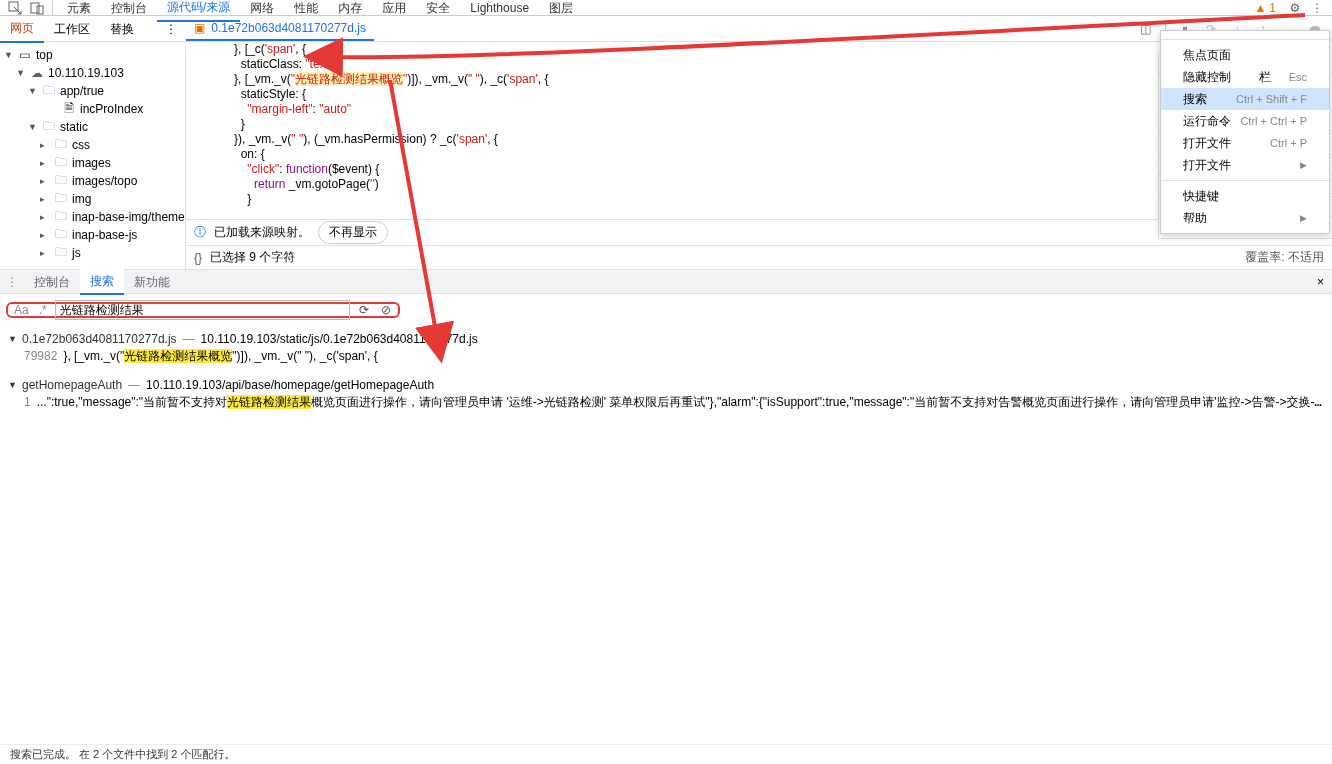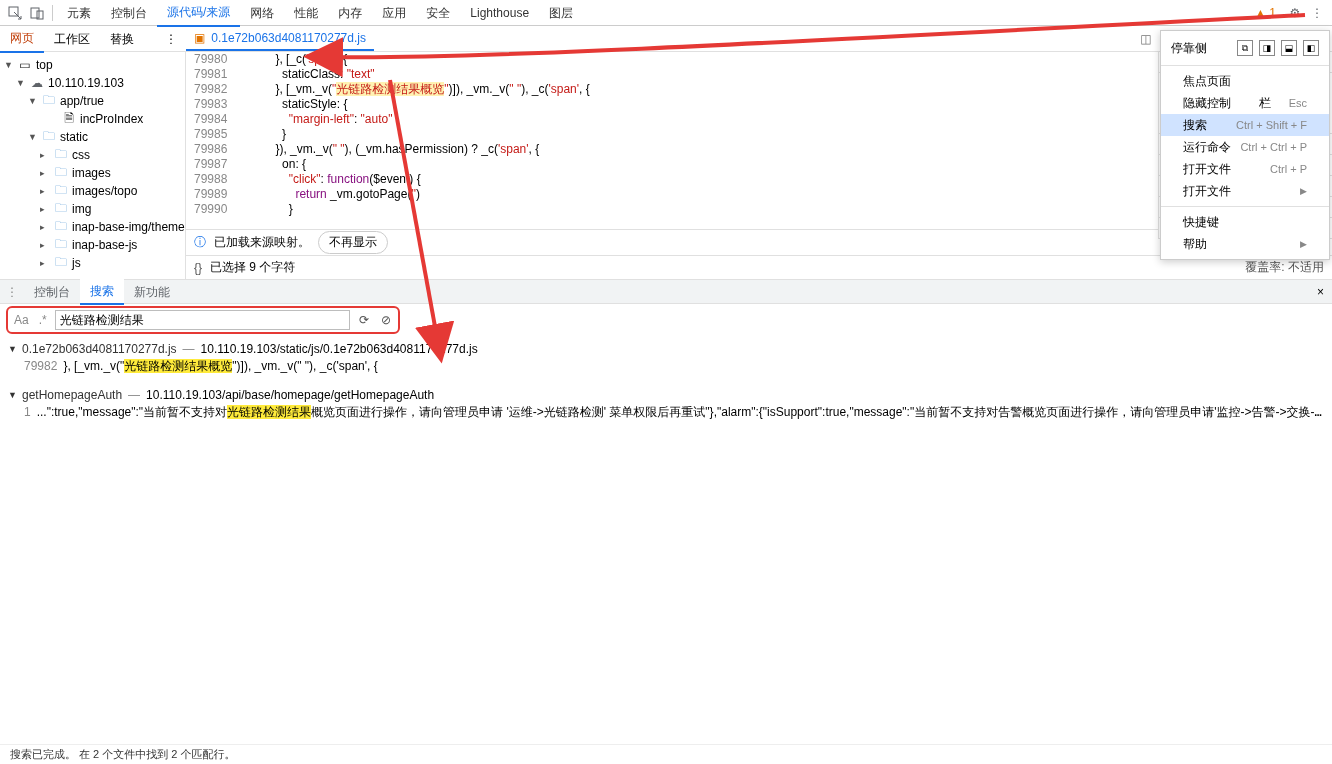--- a/index.html
+++ b/index.html
@@ -1,19 +1,19 @@
 <!DOCTYPE html>
 <html><head>
 <meta charset="utf-8">
 <style>
 * { margin: 0; padding: 0; box-sizing: border-box; font-family: "Segoe UI", Arial, sans-serif; font-size: 12px; }
 body { width: 1332px; height: 764px; background: #fff; overflow: hidden; position: relative; }
 
 
-.main-tabs { display: flex; align-items: center; height: 26px; border-bottom: 1px solid #ccc; padding: 0 4px; }
+.main-tabs { display: flex; align-items: center; height: 16px; border-bottom: 1px solid #ccc; padding: 0 4px; }
 .main-tabs .icon-btn { width: 22px; height: 22px; display: flex; align-items: center; justify-content: center; cursor: pointer; color: #5f6368; }
 .main-tabs .divider { width: 1px; height: 16px; background: #ccc; margin: 0 4px; }
 .main-tabs .tab { padding: 0 10px; line-height: 26px; color: #333; cursor: pointer; }
 .main-tabs .tab.active { color: #1a73e8; border-bottom: 2px solid #1a73e8; }
 .main-tabs .spacer { flex: 1; }
 .main-tabs .warn { color: #e37400; display: flex; align-items: center; gap: 3px; margin-right: 8px; }
 
 
 .sub-header { display: flex; height: 26px; border-bottom: 1px solid #e0e0e0; align-items: center; }
 .sub-header .left { display: flex; align-items: center; width: 186px; }
@@ -69,21 +69,21 @@
 
 
 .drawer-tabs { display: flex; align-items: center; height: 24px; border-bottom: 1px solid #e0e0e0; background: #f1f3f4; }
 .drawer-tabs .dt { padding: 0 10px; line-height: 24px; cursor: pointer; color: #5f6368; }
 .drawer-tabs .dt.active { color: #1a73e8; background: #fff; border-bottom: 2px solid #1a73e8; }
 .drawer-tabs .handle { padding: 0 6px; color: #888; }
 .drawer-tabs .close { margin-left: auto; padding: 0 8px; cursor: pointer; }
 
 
 .search-bar { display: flex; align-items: center; height: 32px; padding: 4px 6px; gap: 6px; position: relative; }
-.search-box { display: flex; align-items: center; border: 2px solid #e53935; border-radius: 6px; padding: 2px 4px; gap: 6px; width: 394px; height: 28px; }
+.search-box { display: flex; align-items: center; border: 2px solid #e53935; border-radius: 6px; padding: 2px 4px; gap: 6px; width: 394px; height: 16px; }
 .search-box .mod { color: #888; cursor: pointer; padding: 0 2px; }
 .search-box input { flex: 1; border: none; outline: none; font-size: 12px; background: transparent; }
 .search-box .act { cursor: pointer; color: #555; padding: 0 3px; }
 .search-input-inner { flex:1; border:1px solid #bdbdbd; height:20px; padding:0 4px; display:flex; align-items:center; }
 .search-input-inner input { border:none; outline:none; width:100%; }
 
 
 .results { padding: 4px 8px; overflow: auto; }
 .res-file { display: flex; align-items: center; gap: 6px; height: 18px; color: #333; }
 .res-file .arrow { font-size: 9px; width: 8px; }
@@ -211,33 +211,20 @@
         <span>inap-base-js</span>
       </div>
     <div class="node" style="--pad:40px">
         <span class="arrow">▸</span>
         <span class="fi folder" style="color:#5b9bd5">🗀</span>
         <span>js</span>
       </div>
   </div>
   <div class="code-pane">
     <div class="code-area">
-      <div class="gutter">
-        <div>79980</div>
-          <div>79981</div>
-          <div>79982</div>
-          <div>79983</div>
-          <div>79984</div>
-          <div>79985</div>
-          <div>79986</div>
-          <div>79987</div>
-          <div>79988</div>
-          <div>79989</div>
-          <div>79990</div>
-      </div>
       <div class="code-lines">            }, [_c(<span class="s">'span'</span>, {
               staticClass: <span class="s">"text"</span>
             }, [_vm._v(<span class="s">"<span class="hl">光链路检测结果概览</span>"</span>)]), _vm._v(<span class="s">" "</span>), _c(<span class="s">'span'</span>, {
               staticStyle: {
                 <span class="s">"margin-left"</span>: <span class="s">"auto"</span>
               }
             }), _vm._v(<span class="s">" "</span>), (_vm.hasPermission) ? _c(<span class="s">'span'</span>, {
               on: {
                 <span class="s">"click"</span>: <span class="p">function</span>($event) {
                   <span class="p">return</span> _vm.gotoPage(<span class="s">''</span>)
@@ -308,28 +295,20 @@
     </div>
   <div class="sec">
       <div class="sec-h">
         <span class="ar">▸</span>
         <span>全局监听器</span>
       </div>
     </div>
 </div>
 
 <div class="ctx-menu">
-  <div class="dock-row">
-    <span>停靠侧</span>
-    <span style="flex:1"></span>
-    <span class="dock-ic">⧉</span>
-    <span class="dock-ic">◨</span>
-    <span class="dock-ic">⬓</span>
-    <span class="dock-ic">◧</span>
-  </div>
   <div class="sep"></div>
   <div class="row">
       <span>焦点页面</span>
     </div>
   <div class="row">
       <span>隐藏控制</span>
       <span style="margin-left:28px">栏</span>
       <span class="sc">Esc</span>
     </div>
   <div class="row hl">

